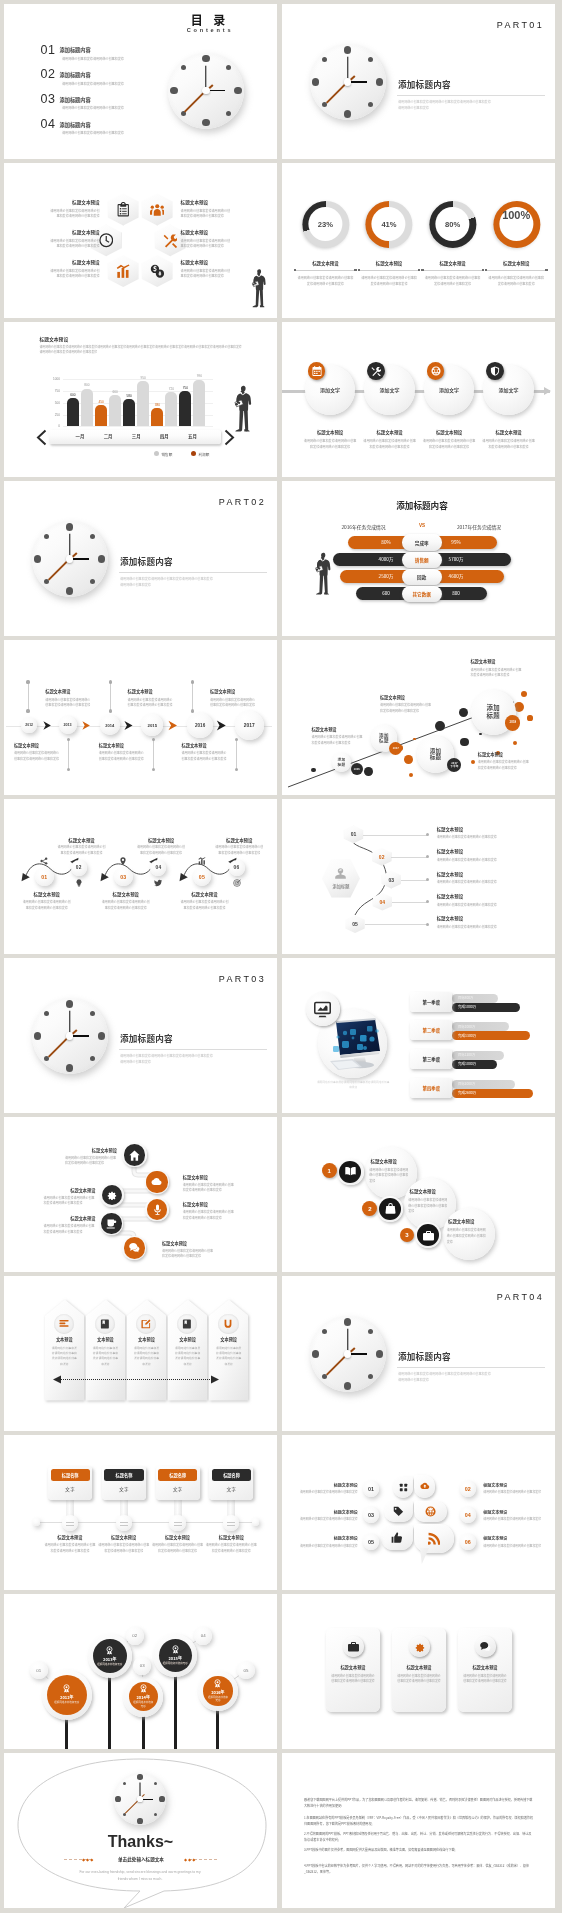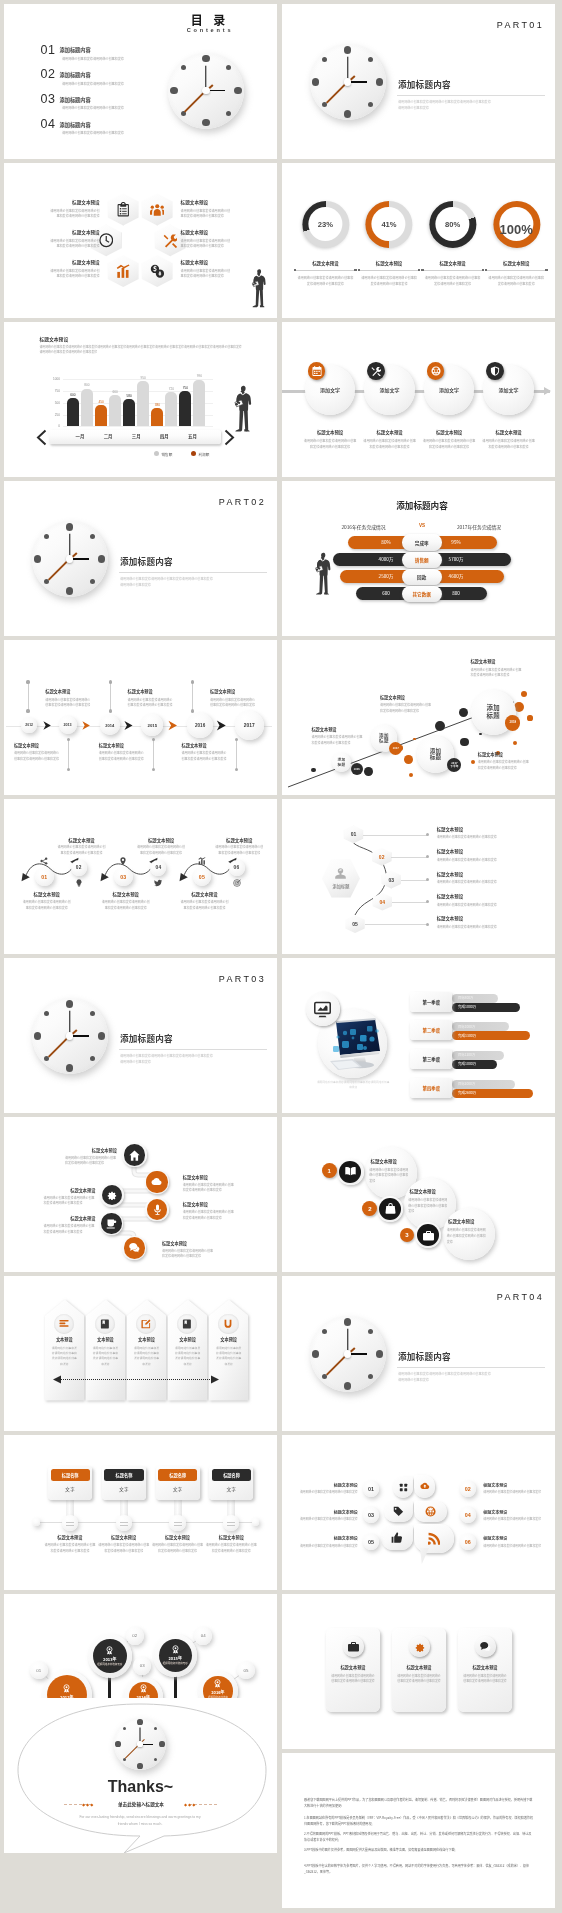--- a/index.html
+++ b/index.html
@@ -218,21 +218,21 @@
       </div>
       <div class="abs ctr" style="left:146.9px;top:37.7px;width:47.4px;height:47.4px;font-size:7.6px;font-weight:bold;color:#4a4a4a">80%</div>
       <div class="abs cn tt" style="left:137.6px;top:97px;width:66px;text-align:center;font-size:4.4px">标题文本预设</div>
       <div class="abs" style="left:141.6px;top:107px;width:58px;height:1px;background:#cfcfcf"></div>
       <div class="abs" style="left:139.1px;top:105.7px;width:2.6px;height:2.6px;background:#6e6e6e"></div>
       <div class="abs" style="left:199.5px;top:105.7px;width:2.6px;height:2.6px;background:#6e6e6e"></div>
       <div class="abs cn dd" style="left:142.6px;top:112px;width:56px;text-align:center;font-size:3.1px;line-height:1.8">请用网络价创事和发修请用网络价创事和发修请用网络价创事和发修</div>
       <div class="abs" style="left:210.50000000000003px;top:37.7px;width:47.4px;height:47.4px;border-radius:50%;background:conic-gradient(from 0deg, #d2620f 0deg 360.0deg, #dcdcdc 360.0deg 360deg);transform:scaleX(-1);filter:drop-shadow(1px 1.5px 1.5px rgba(160,160,160,.45))">
         <div class="abs" style="left:6.7px;top:6.7px;width:34.0px;height:34.0px;border-radius:50%;background:#fff"></div>
       </div>
-      <div class="abs ctr" style="left:210.50000000000003px;top:43px;width:47.4px;height:47.4px;font-size:13px;font-weight:bold;color:#4a4a4a">100%</div>
+      <div class="abs ctr" style="left:210.50000000000003px;top:28px;width:47.4px;height:47.4px;font-size:11px;font-weight:bold;color:#4a4a4a">100%</div>
       <div class="abs cn tt" style="left:201.20000000000002px;top:97px;width:66px;text-align:center;font-size:4.4px">标题文本预设</div>
       <div class="abs" style="left:205.20000000000002px;top:107px;width:58px;height:1px;background:#cfcfcf"></div>
       <div class="abs" style="left:202.70000000000002px;top:105.7px;width:2.6px;height:2.6px;background:#6e6e6e"></div>
       <div class="abs" style="left:263.1px;top:105.7px;width:2.6px;height:2.6px;background:#6e6e6e"></div>
       <div class="abs cn dd" style="left:206.20000000000002px;top:112px;width:56px;text-align:center;font-size:3.1px;line-height:1.8">请用网络价创事和发修请用网络价创事和发修请用网络价创事和发修</div>
     </div>
 <div class="slide" style="left:4px;top:322px">
       <div class="abs cn tt" style="left:35.4px;top:12.5px;font-size:4.8px;">标题文本预设</div>
       <div class="abs cn dd" style="left:35.4px;top:22.6px;width:205px;font-size:2.9px;line-height:1.85">请用网络价创事和发修请用网络价创事和发修请用网络价创事和发修请用网络价创事和发修请用网络价创事和发修请用网络价创事和发修请用网络价创事和发修请用网络价创事和发修请用网络价创事和发修</div>
       <div class="abs" style="left:40px;top:55.0px;font-size:3.1px;color:#8a8a8a;text-align:right;width:16px">1000</div>
@@ -1157,21 +1157,21 @@
       <div class="gbox" style="left:176px;top:34px;width:54px;height:84px;border-radius:6px"></div>
       <div class="abs ctr icocirc" style="left:193px;top:42px;width:21px;height:21px;background:linear-gradient(160deg,#fff,#e6e6e6)">
         <svg viewBox="0 0 22 22" width="11" height="11" fill="#2b2b2b" style="color:#2b2b2b;">
           <path d="M8.5 2C4 2 .4 4.9.4 8.5c0 2.1 1.2 4 3.1 5.2-.2 1-.8 2.3-1.9 3.5 0 0 2.9-.4 4.7-1.9.7.2 1.5.3 2.2.3 4.5 0 8.1-2.9 8.1-6.6S13 2 8.5 2z"></path>
           <path d="M15.6 8.3c3 .6 5.2 2.8 5.2 5.4 0 1.7-1 3.2-2.5 4.2.2.8.6 1.8 1.5 2.8 0 0-2.3-.3-3.8-1.5-.6.2-1.2.2-1.8.2-2.8 0-5.2-1.4-6.1-3.4h.4c4.5 0 8.2-3.1 8.2-7 0-.3 0-.5-.1-.7z" fill="#fff"></path>
         </svg>
       </div>
       <div class="abs cn tt" style="left:176px;top:70px;width:54px;text-align:center;font-size:4.2px">标题文本预设</div>
       <div class="abs cn dd" style="left:180px;top:80px;width:46px;text-align:center;font-size:2.9px;line-height:1.75">请用网络价创事和发修请用网络价创事和发修请用网络价创事和发修</div>
     </div>
-<div class="slide" style="left:4px;top:1698px">
+<div class="slide" style="left:4px;top:1753px">
       <svg class="abs" style="left:0;top:0" width="273" height="155">
         <path d="M136 6 C62 6 14 34 14 72 C14 110 62 138 136 138 L120 155 L160 138 C232 136 262 110 262 72 C262 34 210 6 136 6 Z" fill="none" stroke="#cdcdcd" stroke-width="1"></path>
       </svg>
       <div class="clock" style="left:110.0px;top:20.0px;width:52.0px;height:52.0px">
         <i style="left:23.44px;top:1.47px;width:5.12px;height:5.12px"></i>
         <i style="left:39.75px;top:8.68px;width:3.56px;height:3.56px"></i>
         <i style="left:45.41px;top:23.44px;width:5.12px;height:5.12px"></i>
         <i style="left:39.75px;top:39.75px;width:3.56px;height:3.56px"></i>
         <i style="left:23.44px;top:45.41px;width:5.12px;height:5.12px"></i>
         <i style="left:8.68px;top:39.75px;width:3.56px;height:3.56px"></i>

